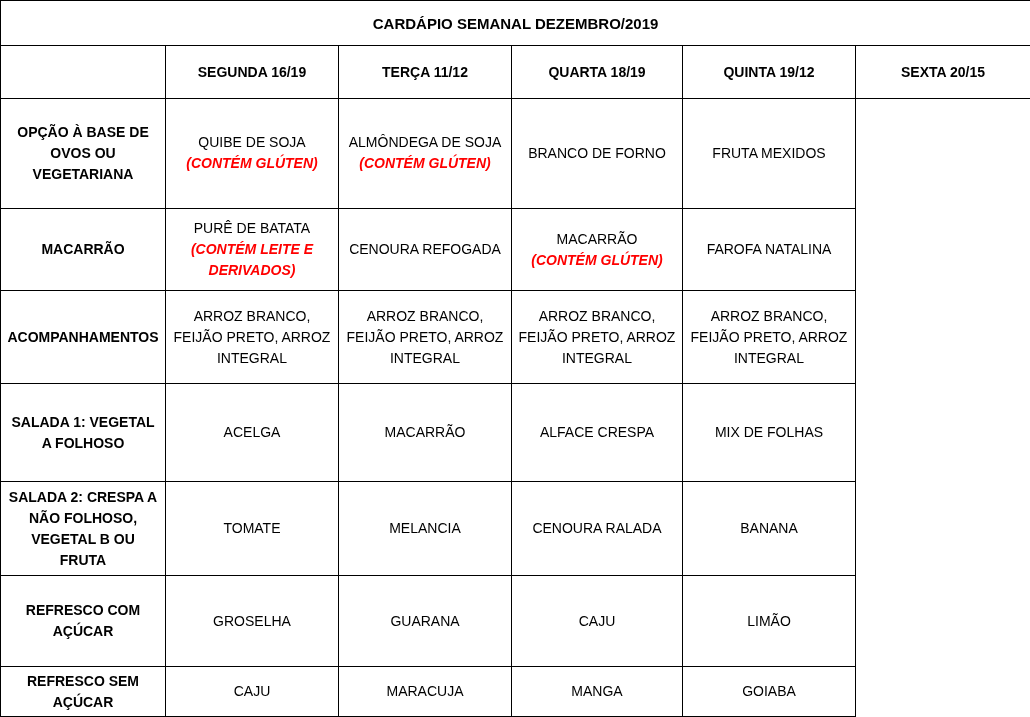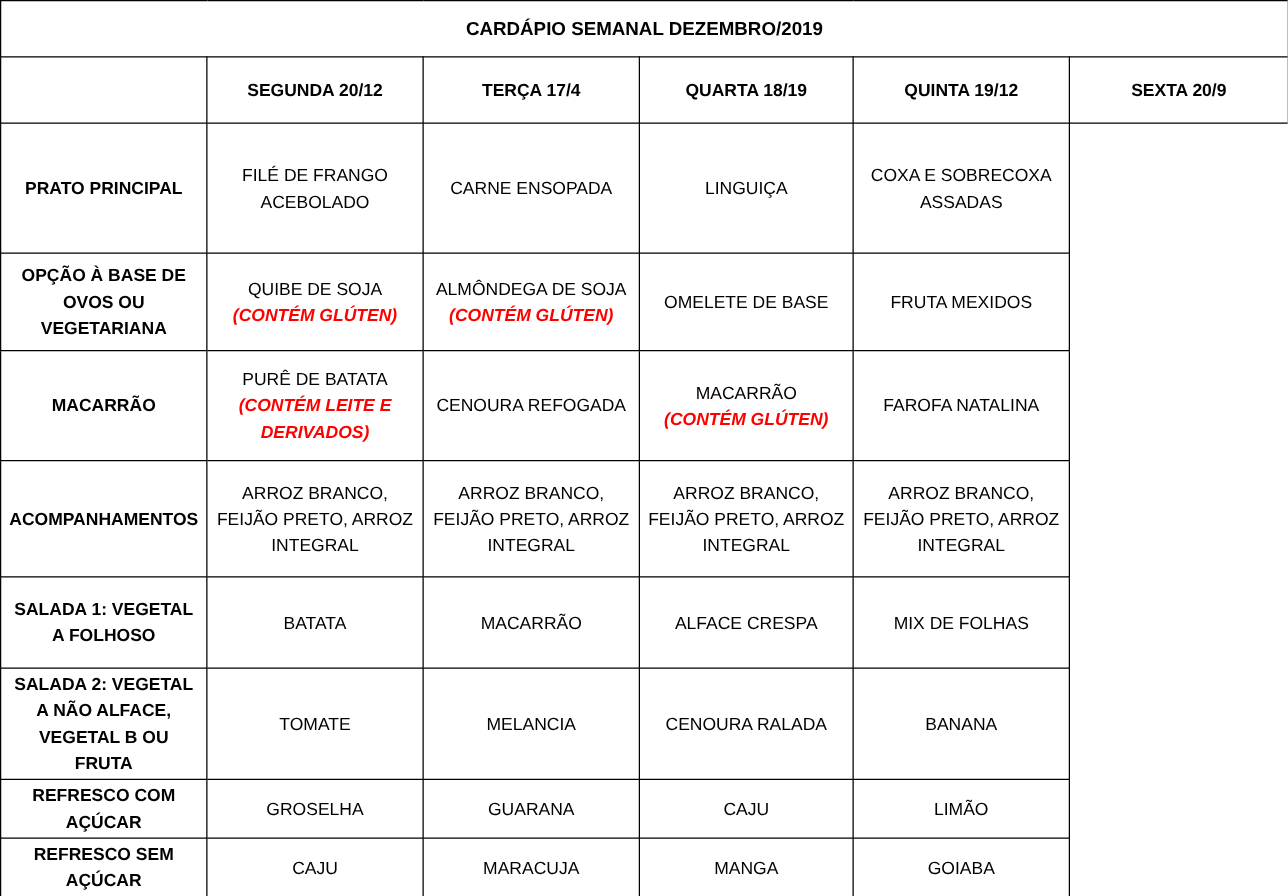--- a/index.html
+++ b/index.html
@@ -76,55 +76,40 @@
     <col style="width:171px">
     <col style="width:173px">
     <col style="width:175px">
   </colgroup>
   <thead>
     <tr>
       <th class="title-cell" colspan="6">CARDÁPIO SEMANAL DEZEMBRO/2019</th>
     </tr>
     <tr class="header-row" id="header-row">
         <th></th>
-        <th>SEGUNDA 20/12</th>
-        <th>TERÇA 17/4</th>
+        <th>SEGUNDA 16/19</th>
+        <th>TERÇA 11/12</th>
         <th>QUARTA 18/19</th>
         <th>QUINTA 19/12</th>
-        <th>SEXTA 20/9</th>
+        <th>SEXTA 20/15</th>
       </tr>
   </thead>
   <tbody id="table-body">
       <tr>
-        <th class="row-label">PRATO PRINCIPAL</th>
-        <td class="menu-cell">
-          <div class="line">FILÉ DE FRANGO ACEBOLADO</div>
-        </td>
-        <td class="menu-cell">
-          <div class="line">CARNE ENSOPADA</div>
-        </td>
-        <td class="menu-cell">
-          <div class="line">LINGUIÇA</div>
-        </td>
-        <td class="menu-cell">
-          <div class="line">COXA E SOBRECOXA ASSADAS</div>
-        </td>
-      </tr>
-      <tr>
         <th class="row-label">OPÇÃO À BASE DE OVOS OU VEGETARIANA</th>
         <td class="menu-cell">
           <div class="line">QUIBE DE SOJA</div>
           <div class="line alert">(CONTÉM GLÚTEN)</div>
         </td>
         <td class="menu-cell">
           <div class="line">ALMÔNDEGA DE SOJA</div>
           <div class="line alert">(CONTÉM GLÚTEN)</div>
         </td>
         <td class="menu-cell">
-          <div class="line">OMELETE DE BASE</div>
+          <div class="line">BRANCO DE FORNO</div>
         </td>
         <td class="menu-cell">
           <div class="line">FRUTA MEXIDOS</div>
         </td>
       </tr>
       <tr>
         <th class="row-label">MACARRÃO</th>
         <td class="menu-cell">
           <div class="line">PURÊ DE BATATA</div>
           <div class="line alert">(CONTÉM LEITE E DERIVADOS)</div>
@@ -151,34 +136,34 @@
         <td class="menu-cell">
           <div class="line">ARROZ BRANCO, FEIJÃO PRETO, ARROZ INTEGRAL</div>
         </td>
         <td class="menu-cell">
           <div class="line">ARROZ BRANCO, FEIJÃO PRETO, ARROZ INTEGRAL</div>
         </td>
       </tr>
       <tr>
         <th class="row-label">SALADA 1: VEGETAL A FOLHOSO</th>
         <td class="menu-cell">
-          <div class="line">BATATA</div>
+          <div class="line">ACELGA</div>
         </td>
         <td class="menu-cell">
           <div class="line">MACARRÃO</div>
         </td>
         <td class="menu-cell">
           <div class="line">ALFACE CRESPA</div>
         </td>
         <td class="menu-cell">
           <div class="line">MIX DE FOLHAS</div>
         </td>
       </tr>
       <tr>
-        <th class="row-label">SALADA 2: VEGETAL A NÃO ALFACE, VEGETAL B OU FRUTA</th>
+        <th class="row-label">SALADA 2: CRESPA A NÃO FOLHOSO, VEGETAL B OU FRUTA</th>
         <td class="menu-cell">
           <div class="line">TOMATE</div>
         </td>
         <td class="menu-cell">
           <div class="line">MELANCIA</div>
         </td>
         <td class="menu-cell">
           <div class="line">CENOURA RALADA</div>
         </td>
         <td class="menu-cell">

